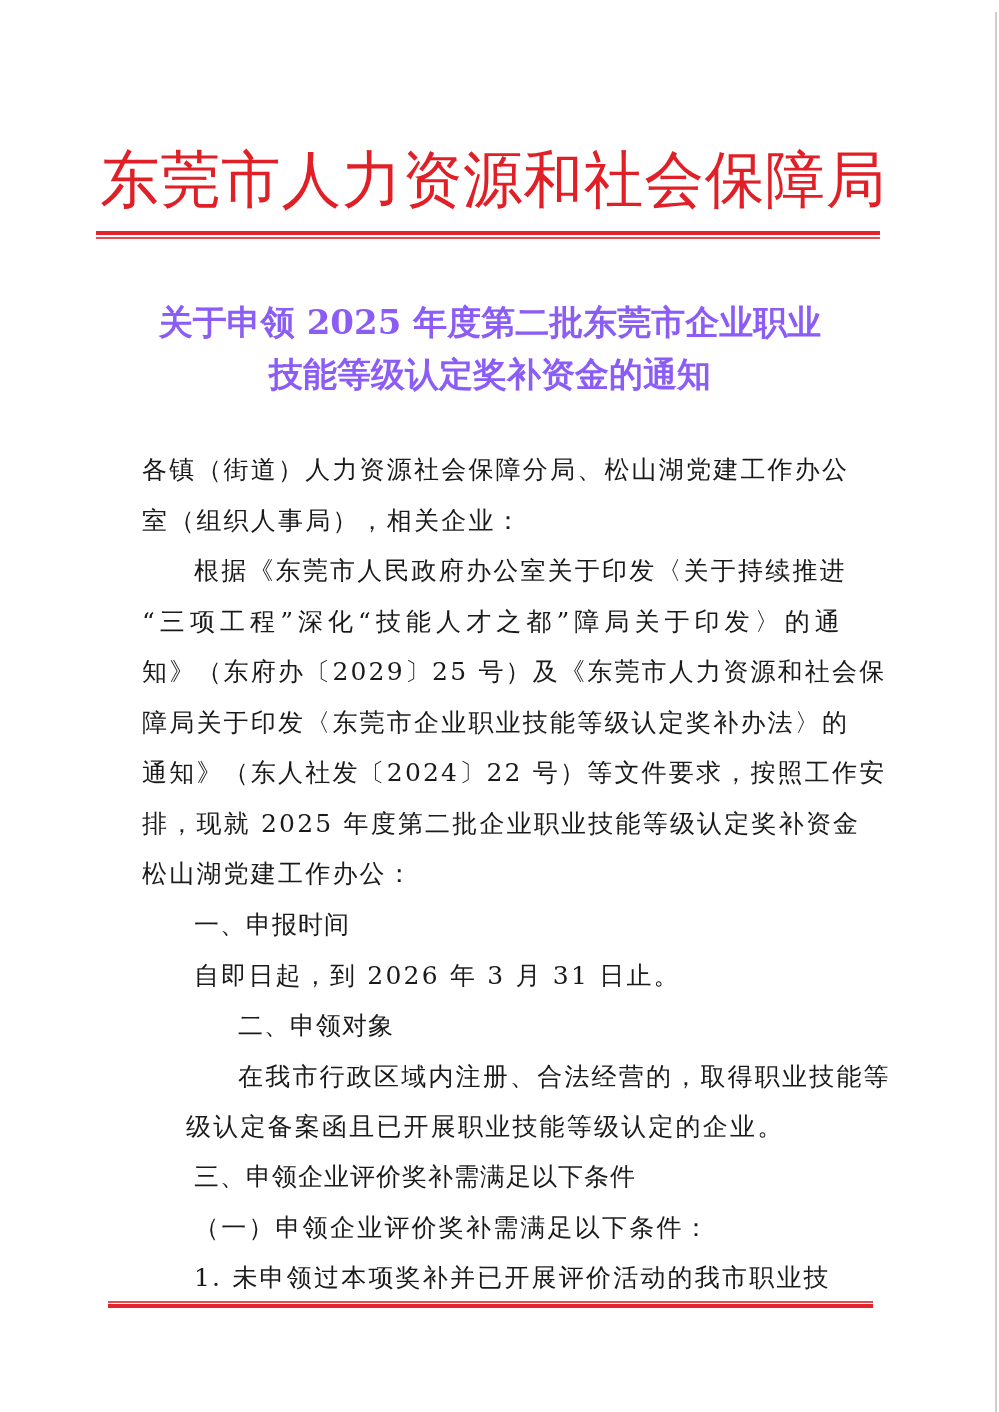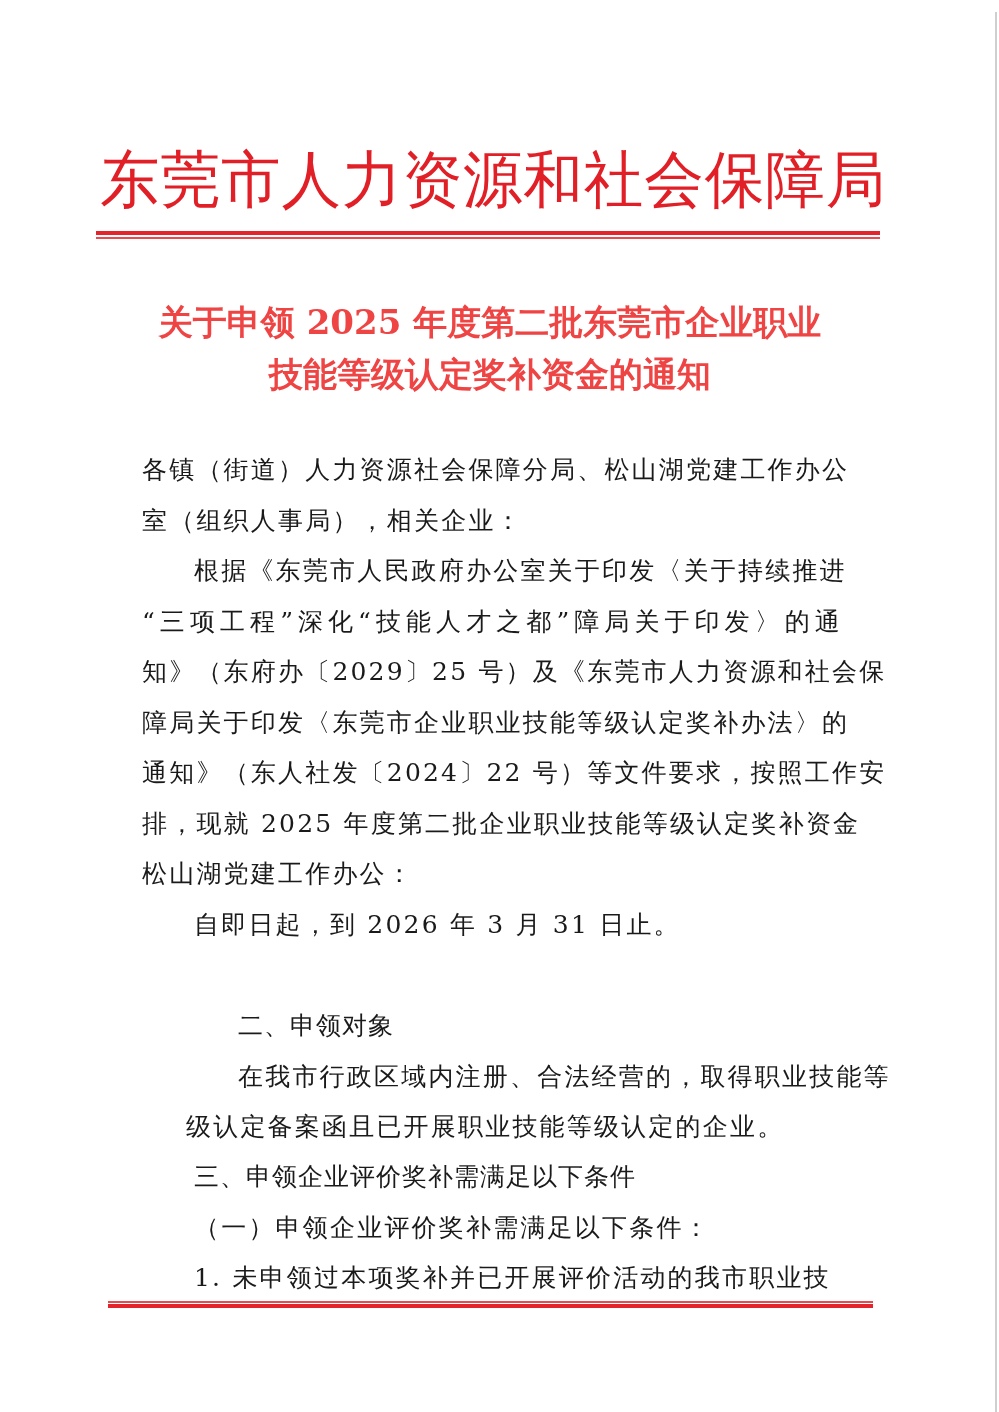--- a/index.html
+++ b/index.html
@@ -56,21 +56,21 @@
     .doc-title {
       position: absolute;
       left: 120px;
       top: 296px;
       width: 740px;
       text-align: center;
       font-family: "DejaVu Serif", "Liberation Serif", serif;
       font-weight: bold;
       font-size: 34px;
       line-height: 52px;
-      color: #ef4444;
+      color: #8b5cf6;
     }
     .body-text {
       position: absolute;
       left: 142px;
       width: 700px;
       font-size: 25px;
       line-height: 50.5px;
       letter-spacing: 2.2px;
       text-align: justify;
     }
@@ -132,20 +132,21 @@
   <span class="line indent">根据《东莞市人民政府办公室关于印发〈关于持续推进</span>
   <span class="line">“三项工程”深化“技能人才之都”障局关于印发〉的通</span>
   <span class="line">知》（东府办〔2029〕25 号）及《东莞市人力资源和社会保</span>
   <span class="line">障局关于印发〈东莞市企业职业技能等级认定奖补办法〉的</span>
   <span class="line">通知》（东人社发〔2024〕22 号）等文件要求，按照工作安</span>
   <span class="line">排，现就 2025 年度第二批企业职业技能等级认定奖补资金</span>
   <span class="line last">松山湖党建工作办公：</span>
 </div>
 
 <div class="body-text" style="top:900px;">
+  <span class="line last heading">一、申报时间</span>
   <span class="line last indent">自即日起，到 2026 年 3 月 31 日止。</span>
 </div>
 
 <div class="body-text" style="top:1001px;margin-left:44px;">
   <span class="line last heading">二、申领对象</span>
   <span class="line indent">在我市行政区域内注册、合法经营的，取得职业技能等</span>
   <span class="line last">级认定备案函且已开展职业技能等级认定的企业。</span>
 </div>
 
 <div class="body-text" style="top:1152px;">

